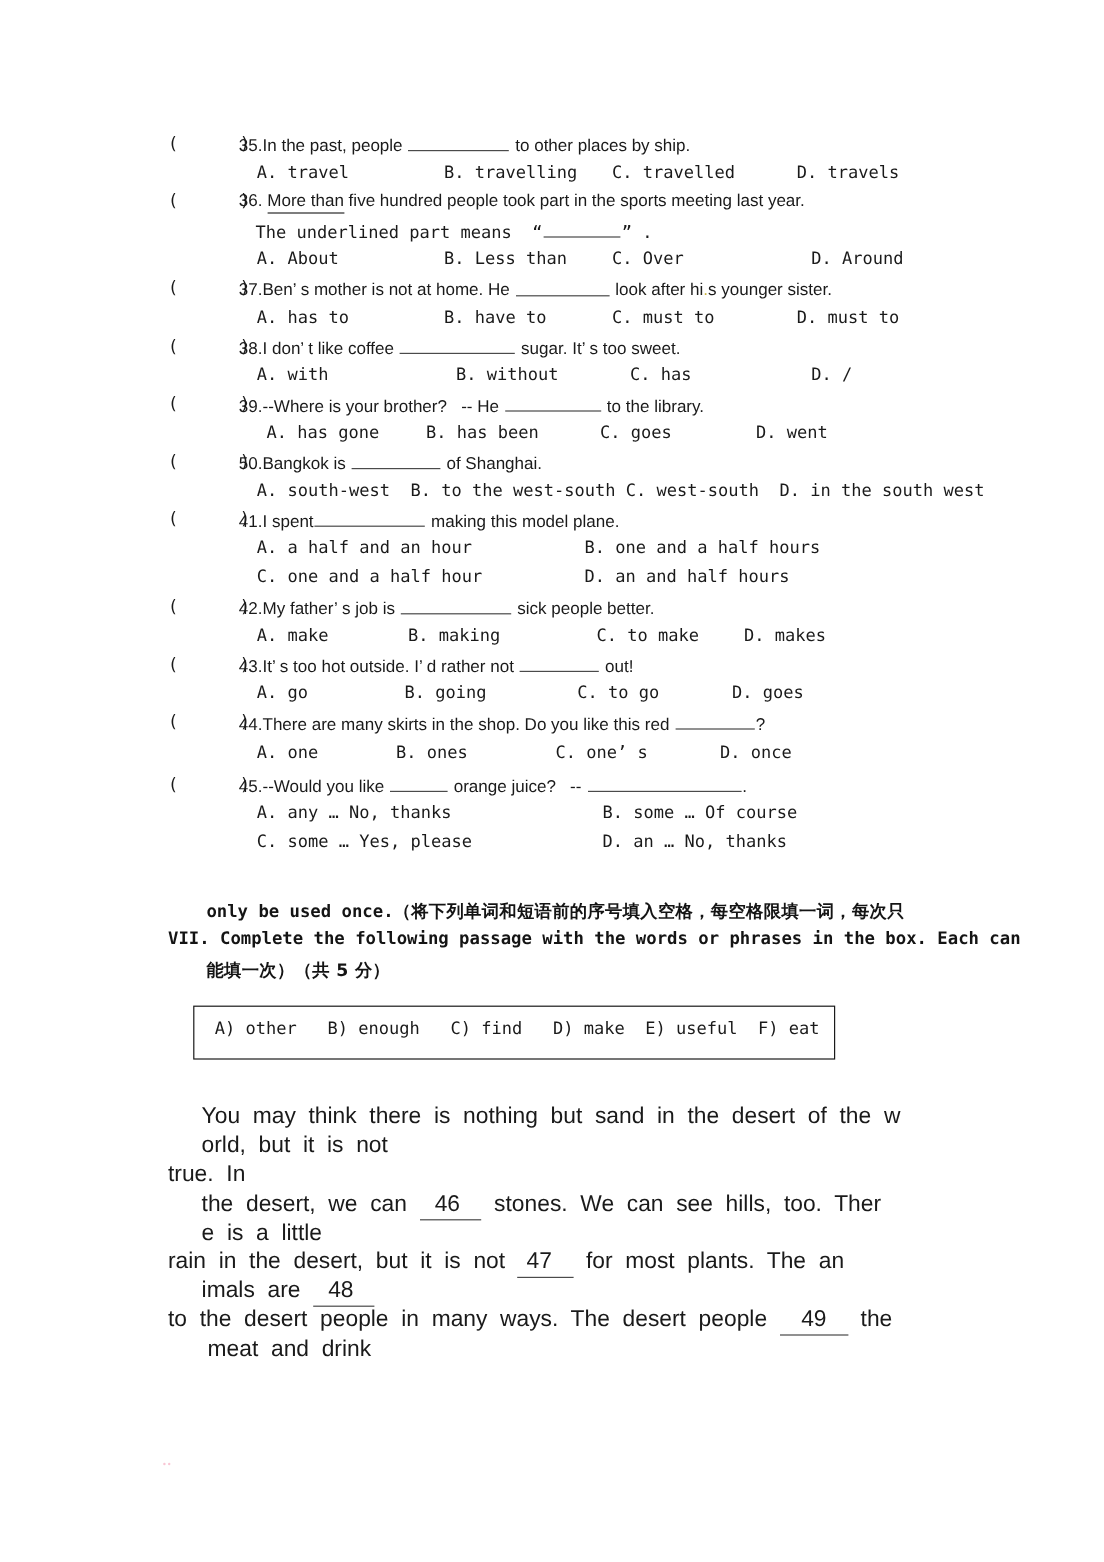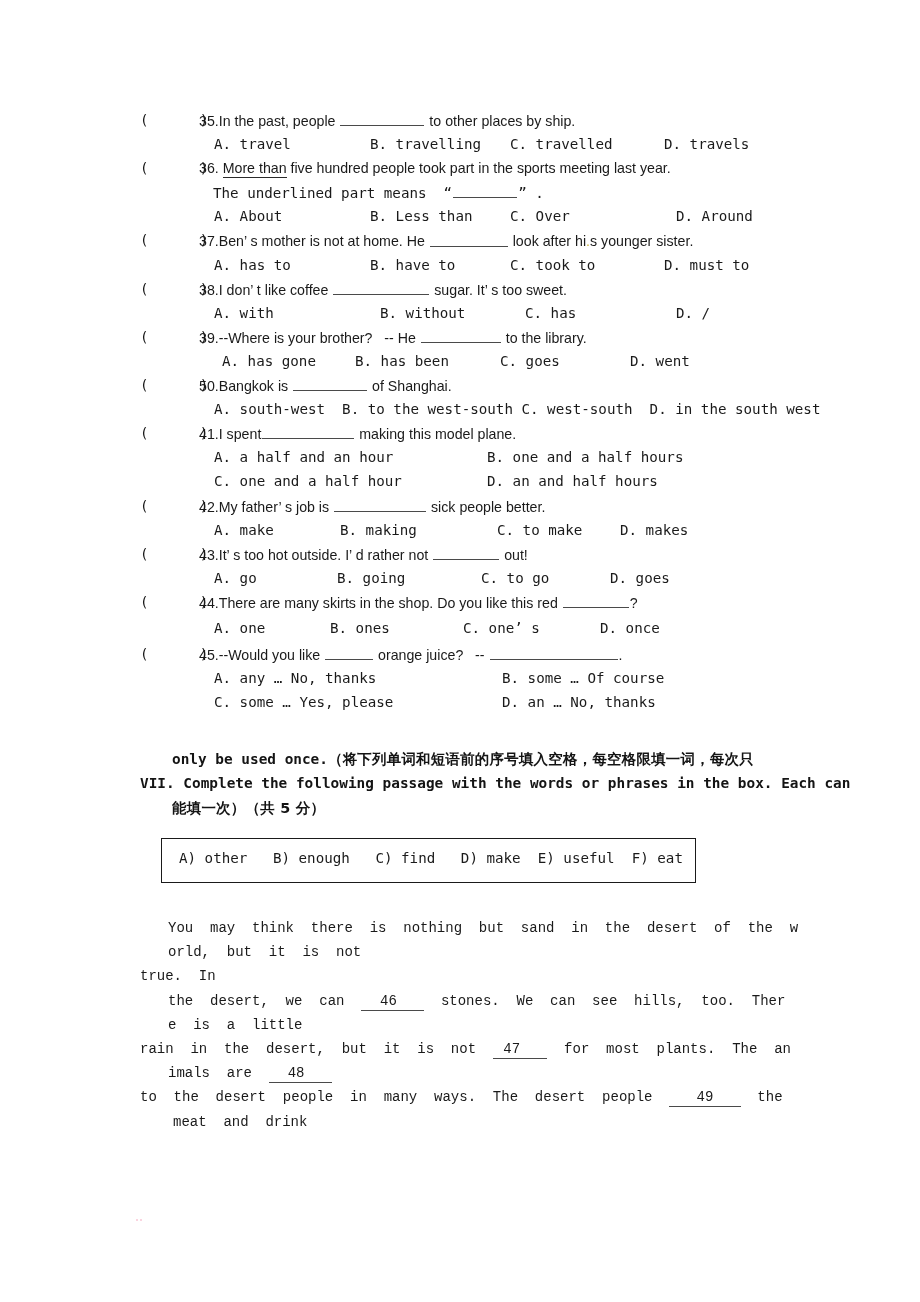--- a/index.html
+++ b/index.html
@@ -148,22 +148,22 @@
   
   #passage {
     position: absolute;
     left: 0;
     top: 920px;
     width: 920px;
   }
   .p-line {
     position: relative;
     height: 24.2px;
-    font-family: Liberation Mono, monospace;
-    font-size: 14px;
+    font-family: Liberation Sans, sans-serif;
+    font-size: 19px;
     white-space: pre;
   }
   .p-line > span.txt { position: absolute; top: 0; }
   .p-ind-a > span.txt { left: 168px; }
   .p-ind-b > span.txt { left: 140px; }
   .p-ind-c > span.txt { left: 173px; }
 
   .fillno {
     display: inline-block;
     border-bottom: 1px solid #4a4a4a;
@@ -227,21 +227,21 @@
       <span class="opt c4" style="left:676px">D. Around</span>
     </div>
 
     <div class="q-row">
       <span class="q-marker">(      )</span>
       <span class="q-stem"><span>37.</span><span>Ben’ s mother is not at home. He </span><span class="blank" style="width:78px"></span><span> look after hi</span><span class="dot-art">.</span><span>s younger sister.</span></span>
     </div>
     <div class="opt-row">
       <span class="opt c1">A. has to</span>
       <span class="opt c2">B. have to</span>
-      <span class="opt c3">C. took to</span>
+      <span class="opt c3">C. must to</span>
       <span class="opt c4">D. must to</span>
     </div>
 
     <div class="q-row">
       <span class="q-marker">(      )</span>
       <span class="q-stem"><span>38.</span><span>I don’ t like coffee </span><span class="blank" style="width:96px"></span><span> sugar. It’ s too sweet.</span></span>
     </div>
     <div class="opt-row">
       <span class="opt c1">A. with</span>
       <span class="opt c2" style="left:380px">B. without</span>

